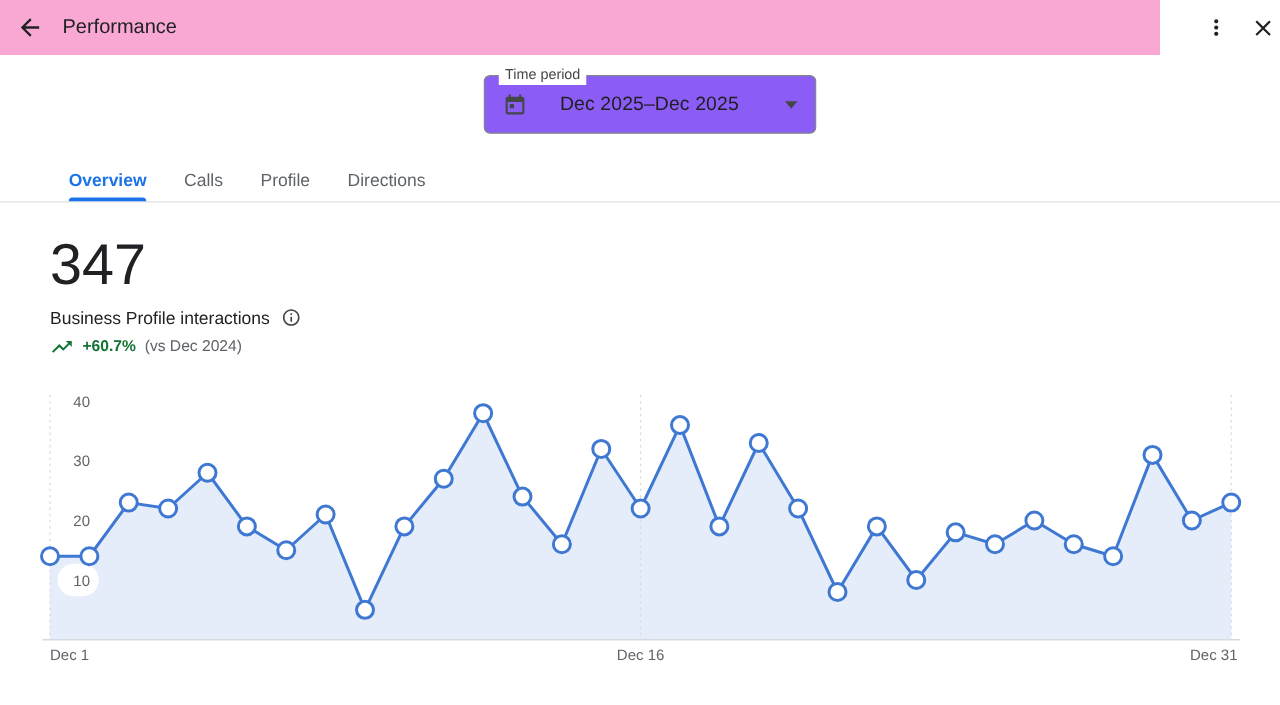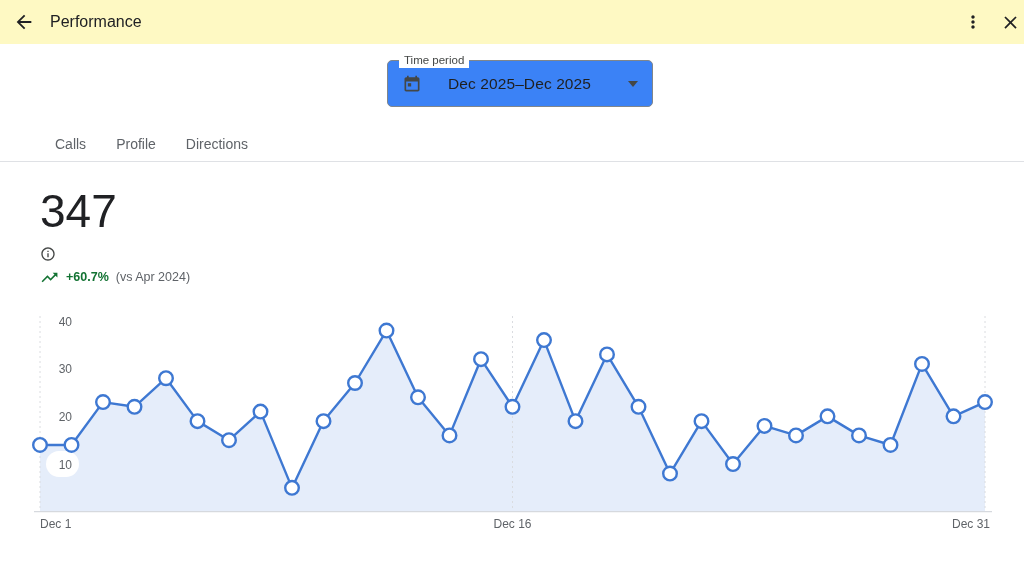--- a/index.html
+++ b/index.html
@@ -14,29 +14,29 @@
     position:relative;
     background:#fff;
     font-family:"Liberation Sans","DejaVu Sans",sans-serif;
     color:#202124;
   }
   .iconbtn{position:absolute;width:28px;height:28px;border:none;background:transparent;
     display:flex;align-items:center;justify-content:center;cursor:pointer;border-radius:50%}
   .iconbtn svg{display:block}
 
   
-  .header{position:absolute;top:0;left:0;width:1024px;height:44px;background:#fef9c3}
+  .header{position:absolute;top:0;left:0;width:928px;height:44px;background:#f9a8d4}
   .back-btn{left:10px;top:8px}
   .page-title{position:absolute;left:50px;top:13px;font-size:16px;color:#202124}
   .kebab-btn{left:959px;top:8px}
   .close-btn{left:996px;top:8px}
 
   
   .tp{position:absolute;left:387px;top:60px;width:266px;height:47px;
-    border:1px solid #80868b;border-radius:5px;background:#3b82f6;
+    border:1px solid #80868b;border-radius:5px;background:#8b5cf6;
     display:flex;align-items:center;padding:0 14px;cursor:pointer}
   .tp-label{position:absolute;top:-8px;left:11px;background:#fff;padding:0 5px;
     font-size:11.5px;color:#444746;line-height:15px}
   .tp-value{font-size:15.5px;color:#1f1f1f;margin-left:26px;letter-spacing:.1px}
   .tp-caret{margin-left:auto;width:0;height:0;border-left:5px solid transparent;
     border-right:5px solid transparent;border-top:6px solid #444746}
 
   
   .tabs{position:absolute;left:40px;top:129px;display:flex}
   .tab{position:relative;height:32px;line-height:30px;padding:0 15px;font-size:14px;
@@ -86,37 +86,39 @@
   <svg width="20" height="20" viewBox="0 0 24 24" fill="#444746">
     <path d="M19 4h-1V2h-2v2H8V2H6v2H5c-1.11 0-2 .9-2 2v13c0 1.1.89 2 2 2h14c1.1 0 2-.9 2-2V6c0-1.1-.9-2-2-2zm0 15H5V9h14v10z"></path>
     <path d="M7 11h4v4H7z"></path>
   </svg>
   <span class="tp-value">Dec 2025–Dec 2025</span>
   <span class="tp-caret"></span>
 </div>
 
 <div class="tabs-border"></div>
 <div class="tabs">
+  <div class="tab active">Overview</div>
   <div class="tab">Calls</div>
   <div class="tab">Profile</div>
   <div class="tab">Directions</div>
 </div>
 
 <div class="metric-value">347</div>
 <div class="metric-label-row">
+  <span class="metric-label">Business Profile interactions</span>
   <svg style="cursor:pointer" width="16" height="16" viewBox="0 0 24 24" fill="#444746">
     <path d="M11 7h2v2h-2zm0 4h2v6h-2zm1-9C6.48 2 2 6.48 2 12s4.48 10 10 10 10-4.48 10-10S17.52 2 12 2zm0 18c-4.41 0-8-3.59-8-8s3.59-8 8-8 8 3.59 8 8-3.59 8-8 8z"></path>
   </svg>
 </div>
 <div class="trend-row">
   <svg width="19" height="19" viewBox="0 0 24 24" fill="#137333">
     <path d="M16 6l2.29 2.29-4.88 4.88-4-4L2 16.59 3.41 18l6-6 4 4 6.3-6.29L22 12V6z"></path>
   </svg>
   <span class="trend-value">+60.7%</span>
-  <span class="trend-note">(vs Apr 2024)</span>
+  <span class="trend-note">(vs Dec 2024)</span>
 </div>
 
 <div class="chart">
   <svg id="chart-svg" width="1024" height="240" viewBox="0 0 1024 240">
       <path d="M40.0 145.0 L71.5 145.0 L103.0 102.1 L134.5 106.8 L166.0 78.2 L197.5 121.1 L229.0 140.2 L260.5 111.6 L292.0 187.9 L323.5 121.1 L355.0 83.0 L386.5 30.6 L418.0 97.3 L449.5 135.4 L481.0 59.2 L512.5 106.8 L544.0 40.1 L575.5 121.1 L607.0 54.4 L638.5 106.8 L670.0 173.6 L701.5 121.1 L733.0 164.0 L764.5 125.9 L796.0 135.4 L827.5 116.4 L859.0 135.4 L890.5 145.0 L922.0 63.9 L953.5 116.4 L985.0 102.1 L985 211.7 L40 211.7 Z" fill="#e5edfa" stroke="none"></path>
       <line x1="40" y1="16" x2="40" y2="211.7" stroke="#dadce0" stroke-width="1" stroke-dasharray="2 3"></line>
       <line x1="512.5" y1="16" x2="512.5" y2="211.7" stroke="#dadce0" stroke-width="1" stroke-dasharray="2 3"></line>
       <line x1="985" y1="16" x2="985" y2="211.7" stroke="#dadce0" stroke-width="1" stroke-dasharray="2 3"></line>
       <line x1="34" y1="211.7" x2="992" y2="211.7" stroke="#d6d9de" stroke-width="1.2"></line>
       <rect x="46" y="151.02999999999997" width="33" height="26" rx="13" fill="#ffffff"></rect>

